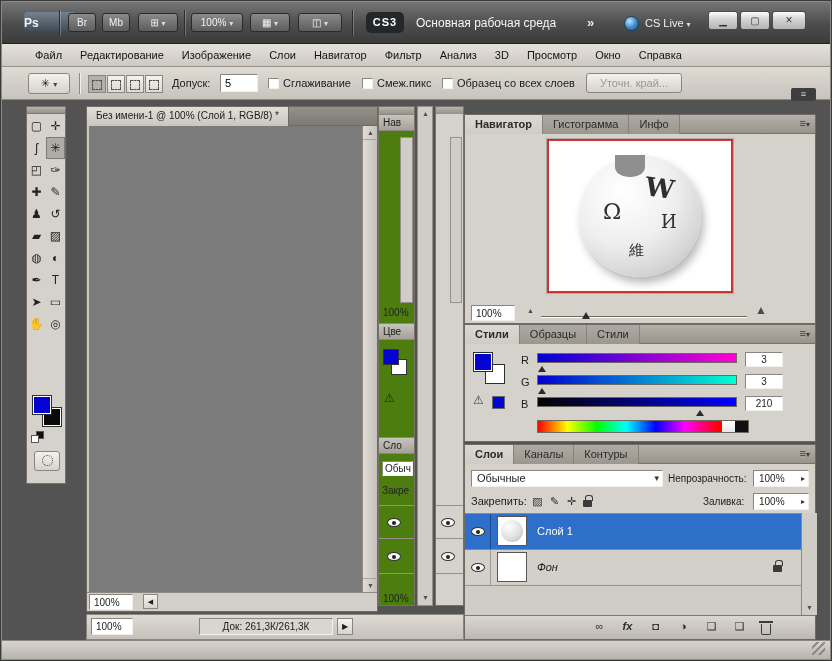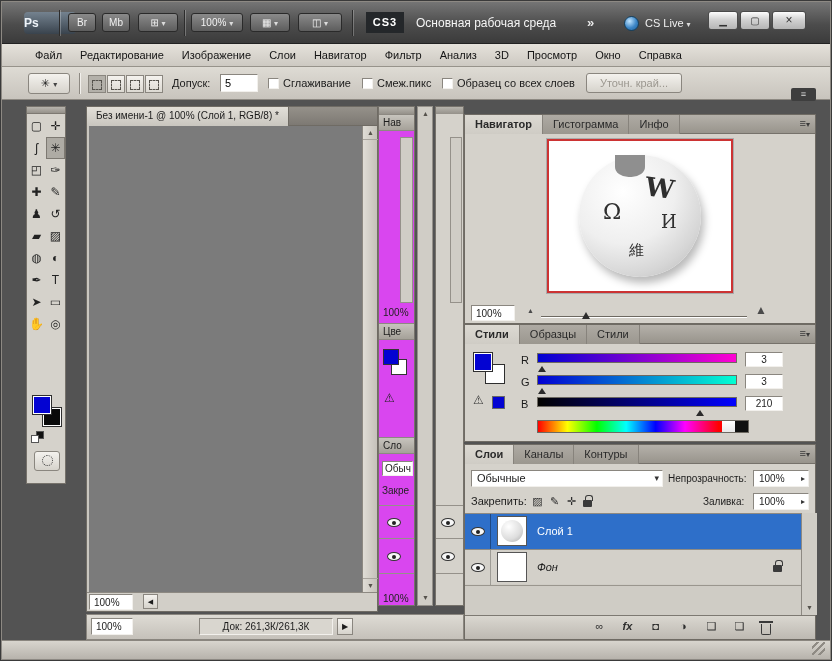--- a/index.html
+++ b/index.html
@@ -8,21 +8,21 @@
   #win{position:relative;width:832px;height:661px;background:#535353;border:2px solid #8d8983;outline:1px solid #3a3a3a;outline-offset:-1px;overflow:hidden}
   .abs{position:absolute}
   .inset{background:#fff;border:1px solid;border-color:#8a867f #f2f0ec #f2f0ec #8a867f}
   .btn3d{background:linear-gradient(#f4f2ee,#d6d3cc);border:1px solid #8a867f;border-radius:3px}
   .vsep{width:1px;background:#2c2c2c;box-shadow:1px 0 0 rgba(255,255,255,.25)}
   
   #titlebar{left:0;top:0;width:828px;height:42px;background:linear-gradient(#757575,#4c4c4c 55%,#3b3b3b);color:#f0f0f0;border-bottom:1px solid #222}
   .pslogo{left:22px;top:10px;width:52px;height:22px;border-radius:4px;background:linear-gradient(#74828f,#39434d);color:#eef3f8;font-weight:bold;text-align:left;line-height:22px;font-size:12px}
   .tb-btn{top:11px;height:19px;border:1px solid #2a2a2a;border-radius:3px;background:linear-gradient(#8a8a8a,#5d5d5d);color:#f2f2f2;text-align:center;line-height:17px;font-size:10px}
   .tb-caret{font-size:8px;color:#dcdcdc}
-  .cs3{left:364px;top:10px;width:38px;height:21px;background:#24272a;border-radius:0;color:#fff;font-weight:bold;text-align:center;line-height:21px;letter-spacing:1px}
+  .cs3{left:364px;top:10px;width:38px;height:21px;background:#24272a;border-radius:5px;color:#fff;font-weight:bold;text-align:center;line-height:21px;letter-spacing:1px}
   .workspace{left:414px;top:0;line-height:42px;font-weight:normal;font-size:12px;color:#f5f5f5}
   .chev{left:585px;top:0;line-height:42px;font-weight:bold;font-size:13px;color:#e8e8e8}
   .cslive-dot{left:622px;top:14px;width:15px;height:15px;border-radius:50%;background:radial-gradient(circle at 35% 32%,#bfe4ff,#3d86c6 55%,#1c5f9c);border:1px solid #14405f}
   .cslive-txt{left:643px;top:0;line-height:42px;color:#f0f0f0}
   .winbtn{top:9px;height:19px;border:1px solid #4a4a4a;border-radius:3px;background:linear-gradient(#fdfdfd,#d2d2d2 45%,#b5b5b5);color:#333;text-align:center;line-height:17px;font-size:10px}
   
   #menubar{left:0;top:42px;width:828px;height:23px;background:linear-gradient(#e5e2db,#cdc9c2);border-bottom:1px solid #97938b;padding-left:24px;white-space:nowrap}
   #menubar .mi{display:inline-block;padding:0 9px;line-height:22px;color:#141414}
   
   #optionsbar{left:0;top:65px;width:828px;height:33px;background:linear-gradient(#dedbd4,#c8c4bd);border-bottom:1px solid #8d8982}
@@ -192,21 +192,21 @@
     </div>
   </div>
 
   <div id="statusbar" class="abs">
     <div class="inset zoombox abs" style="left:4px;top:3px;width:42px;height:17px">100%</div>
     <div class="inset abs" style="left:112px;top:3px;width:134px;height:17px;text-align:center;font-size:10px;line-height:15px;background:#d9d6cf">Док: 261,3К/261,3К</div>
     <div class="btn3d abs" style="left:250px;top:3px;width:16px;height:17px;text-align:center;line-height:15px;font-size:8px;border-radius:0">▶</div>
   </div>
 
   <div class="abs" style="left:376px;top:104px;width:86px;height:534px">
-    <div class="abs" style="left:0;top:0;width:37px;height:500px;background:#d946ef;border:1px solid #76726b">
+    <div class="abs" style="left:0;top:0;width:37px;height:500px;background:#4d7c0f;border:1px solid #76726b">
       <div class="abs" style="left:0;top:0;width:100%;height:7px;background:linear-gradient(#b7b4ad,#95918a)"></div>
       <div class="gbar abs" style="top:7px">Нав</div>
       <div class="gscroll abs" style="left:21px;top:30px;width:13px;height:166px"></div>
       <div class="gtxt abs" style="left:4px;top:200px">100%</div>
       <div class="gbar abs" style="top:216px">Цве</div>
       <div class="abs" style="left:12px;top:252px;width:16px;height:16px;background:#fff;border:1px solid #333"></div>
       <div class="abs" style="left:4px;top:242px;width:16px;height:16px;background:var(--fg,#0303d2);border:1px solid #333"></div>
       <div class="gtxt abs" style="left:5px;top:284px;font-size:12px">⚠</div>
       <div class="gbar abs" style="top:330px">Сло</div>
       <div class="inset gtxt abs" style="left:3px;top:354px;width:31px;height:15px;line-height:13px;padding-left:2px">Обыч</div>

